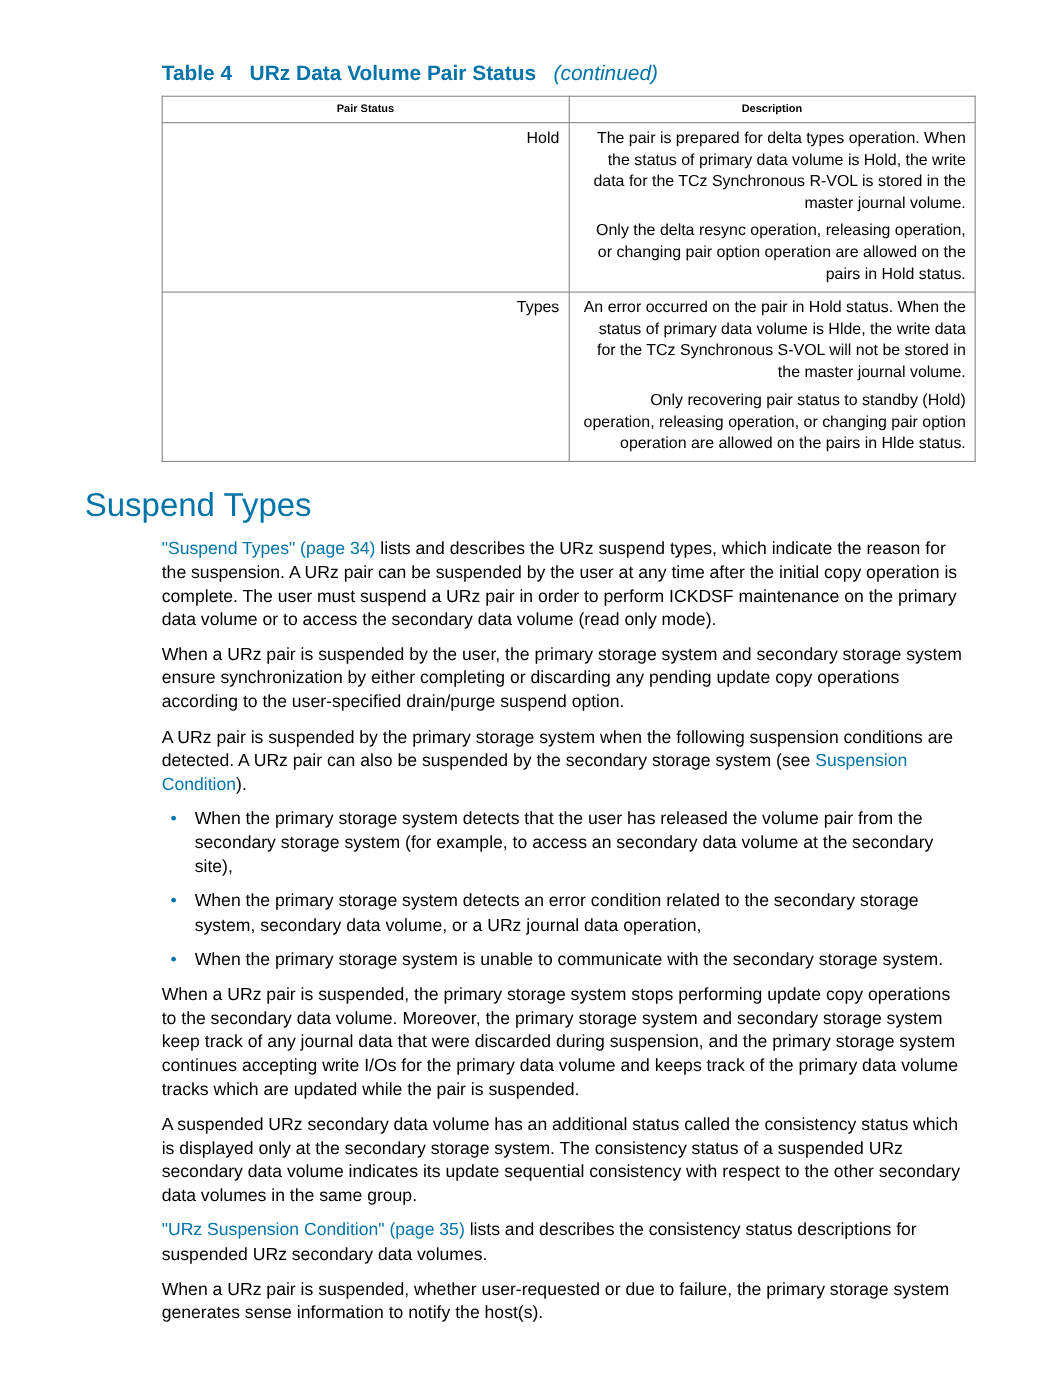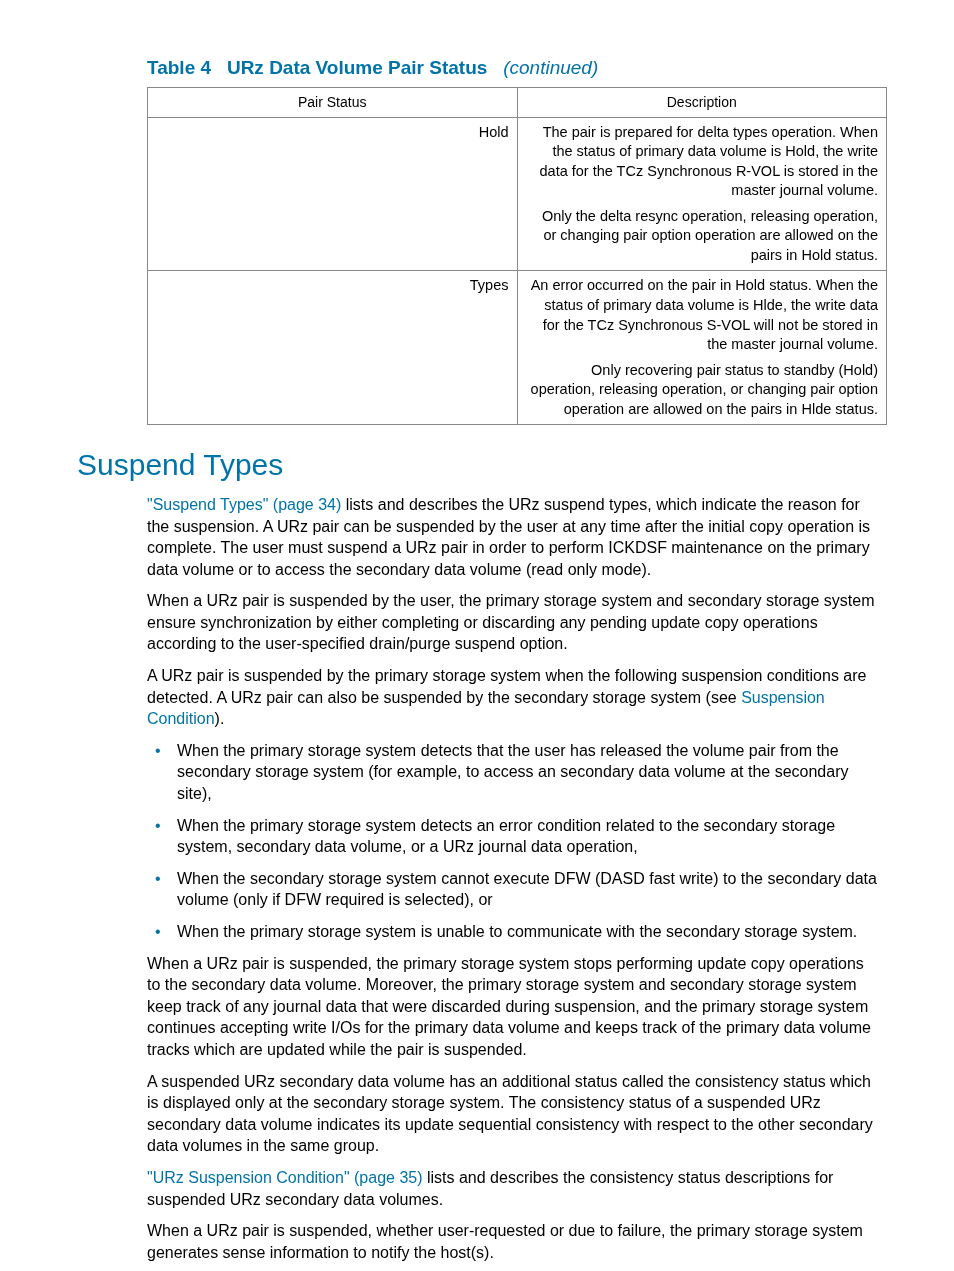--- a/index.html
+++ b/index.html
@@ -29,23 +29,23 @@
     margin-left: 70px;
     font-size: 14.5px;
   }
   th, td {
     border: 1px solid #888;
     padding: 5px 8px;
     vertical-align: top;
     text-align: right;
   }
   th {
-    font-weight: normal;
+    font-weight: bold;
     text-align: center;
-    font-size: 14px;
+    font-size: 10px;
   }
   th:first-child, td:first-child { width: 50%; }
   td p { margin-bottom: 6px; }
   td p:last-child { margin-bottom: 0; }
   h2.section {
     color: #0073a8;
     font-weight: normal;
     font-size: 30px;
     margin-top: 20px;
     margin-bottom: 8px;
@@ -121,21 +121,20 @@
 
   <p>When a URz pair is suspended by the user, the primary storage system and secondary storage system ensure synchronization by either completing or discarding any pending update copy operations according to the user-specified drain/purge suspend option.</p>
 
   <p>
     <span>A URz pair is suspended by the primary storage system when the following suspension conditions are detected. A URz pair can also be suspended by the secondary storage system (see </span><span class="para-link-inline">Suspension Condition</span><span>).</span>
   </p>
 
   <ul class="bullets">
     <li>When the primary storage system detects that the user has released the volume pair from the secondary storage system (for example, to access an secondary data volume at the secondary site),</li>
     <li>When the primary storage system detects an error condition related to the secondary storage system, secondary data volume, or a URz journal data operation,</li>
-    <li>When the secondary storage system cannot execute DFW (DASD fast write) to the secondary data volume (only if DFW required is selected), or</li>
     <li>When the primary storage system is unable to communicate with the secondary storage system.</li>
   </ul>
 
 
   <p>When a URz pair is suspended, the primary storage system stops performing update copy operations to the secondary data volume. Moreover, the primary storage system and secondary storage system keep track of any journal data that were discarded during suspension, and the primary storage system continues accepting write I/Os for the primary data volume and keeps track of the primary data volume tracks which are updated while the pair is suspended.</p>
 
   <p>A suspended URz secondary data volume has an additional status called the consistency status which is displayed only at the secondary storage system. The consistency status of a suspended URz secondary data volume indicates its update sequential consistency with respect to the other secondary data volumes in the same group.</p>
 
   <p>
     <span class="para-link-inline">"URz Suspension Condition" (page 35)</span><span> lists and describes the consistency status descriptions for suspended URz secondary data volumes.</span>

